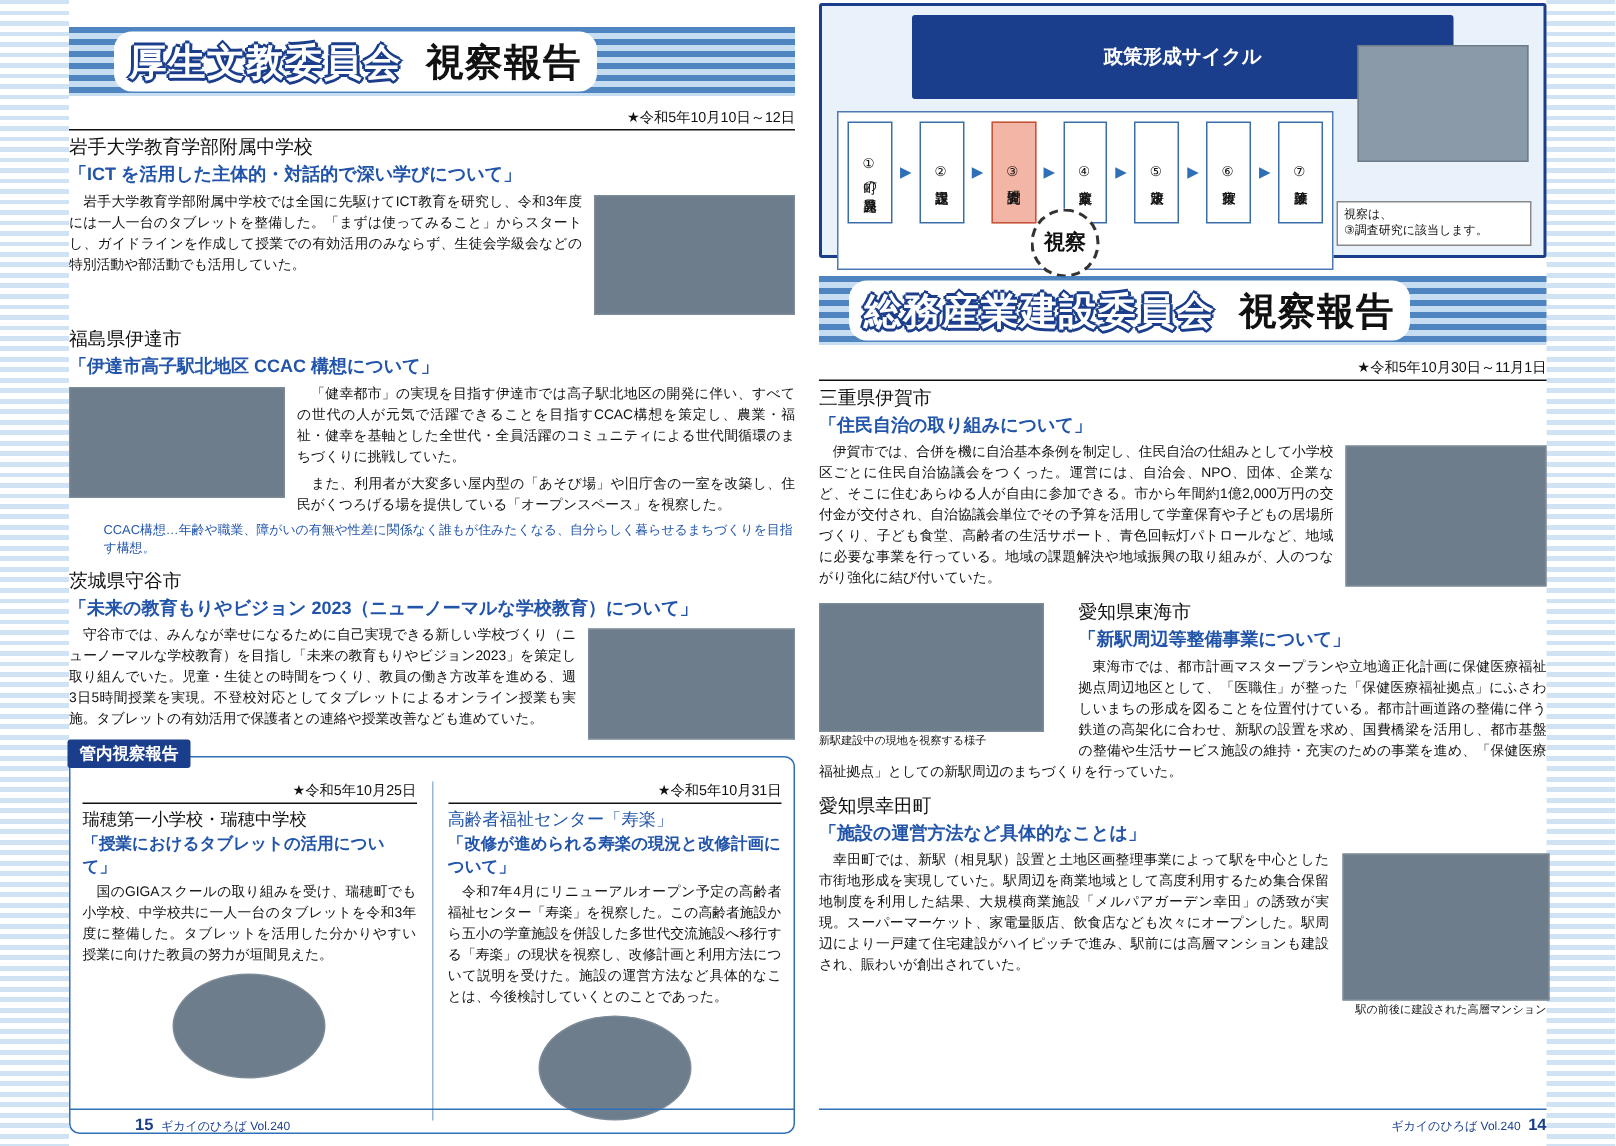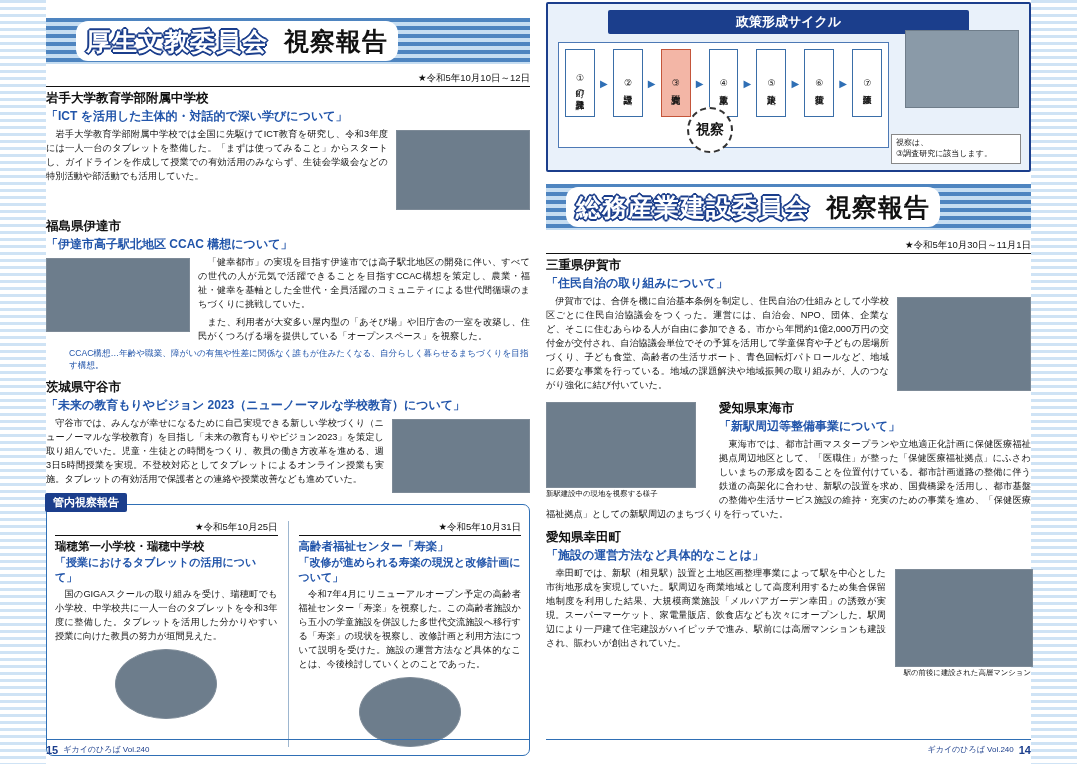--- a/index.html
+++ b/index.html
@@ -41,57 +41,57 @@
       1px 1px 0 #1b3e8c,-1px -1px 0 #1b3e8c,1px -1px 0 #1b3e8c,-1px 1px 0 #1b3e8c;
     letter-spacing:1px;
   }
   .banner .t2{
     font-family:"DejaVu Sans","Liberation Sans",sans-serif;
     font-size:25px;font-weight:bold;color:#111;margin-left:16px;letter-spacing:1px;
   }
 
   
   .date{font-size:9.5px;text-align:right;color:#111;}
-  .ttl-city{font-size:12.5px;font-weight:bold;color:#111;margin:2px 0 1px;}
+  .ttl-city{font-size:12.5px;font-weight:normal;color:#111;margin:2px 0 1px;}
   .ttl-sub{font-size:12px;font-weight:bold;color:#2255aa;margin:0 0 3px;}
   .body-text{font-size:9.2px;line-height:1.52;text-align:justify;color:#111;}
   .photo{background:#6d7d8c;border:1px solid #7d8a97;position:relative;overflow:hidden;}
   .photo-cap{font-size:7.4px;color:#111;margin-top:1px;}
 
   .note-blue{font-size:8.6px;color:#2255aa;line-height:1.45;}
 
   
   .framed{border:1.5px solid #2f6fb5;border-radius:7px;padding:6px 8px 8px;}
   .tagbox{display:inline-block;background:#1b3e8c;color:#fff;font-size:11px;font-weight:bold;
      padding:2px 8px;border-radius:2px;}
   .twocol{display:flex;gap:10px;}
   .col{flex:1;}
   .vline{width:1px;background:#9db6cf;}
 
   
   .diagram{border:2px solid #1b3e8c;background:#e9f1fa;border-radius:2px;position:relative;}
   .diagram .dtitle{background:#1b3e8c;color:#fff;text-align:center;font-size:13px;font-weight:bold;
-    padding:3px 0;margin:6px 60px 0;border-radius:2px;}
+    padding:19px 0;margin:6px 60px 0;border-radius:2px;}
   .cycle{margin:8px 10px 4px;background:#ffffff;border:1px solid #4d79b5;padding:6px 6px 8px;position:relative;}
   .steps{display:flex;align-items:stretch;gap:5px;}
   .step{flex:1;border:1px solid #3a6ea8;background:#ffffff;
     writing-mode:vertical-rl;text-orientation:upright;
     font-size:9px;line-height:1.15;padding:3px 2px;display:flex;align-items:center;justify-content:center;
     min-height:60px;text-align:center;}
   .step.hl{background:#f3b6a6;border-color:#c4553a;}
   .arrow{width:8px;display:flex;align-items:center;justify-content:center;color:#2f6fb5;font-size:10px;}
   .circle-note{position:absolute;border:2px dashed #333;border-radius:50%;
     width:42px;height:42px;display:flex;align-items:center;justify-content:center;
     font-size:14px;font-weight:bold;background:#fff;}
   .side-note{position:absolute;right:8px;bottom:6px;width:120px;border:1px solid #888;background:#fff;
     font-size:8px;line-height:1.35;padding:3px 4px;}
   .kid-photo{position:absolute;right:10px;top:26px;width:112px;height:76px;background:#8a9aa8;border:1px solid #6f7d8a;}
 
   
-  .footer{position:absolute;bottom:8px;font-size:8px;color:#1b3e8c;display:flex;align-items:flex-start;gap:5px;}
+  .footer{position:absolute;bottom:8px;font-size:8px;color:#1b3e8c;display:flex;align-items:flex-end;gap:5px;padding-left:44px;}
   .pageno{font-size:11px;font-weight:bold;color:#1b3e8c;}
   .footline{position:absolute;left:0;right:0;bottom:24px;height:1px;background:#2f6fb5;}
 </style>
 </head>
 <body>
 
 <div class="page page-left">
   <div class="edge-stripes edge-left"></div>
   <div class="sheet" style="left:46px;right:8px;top:0;bottom:0;">
 

